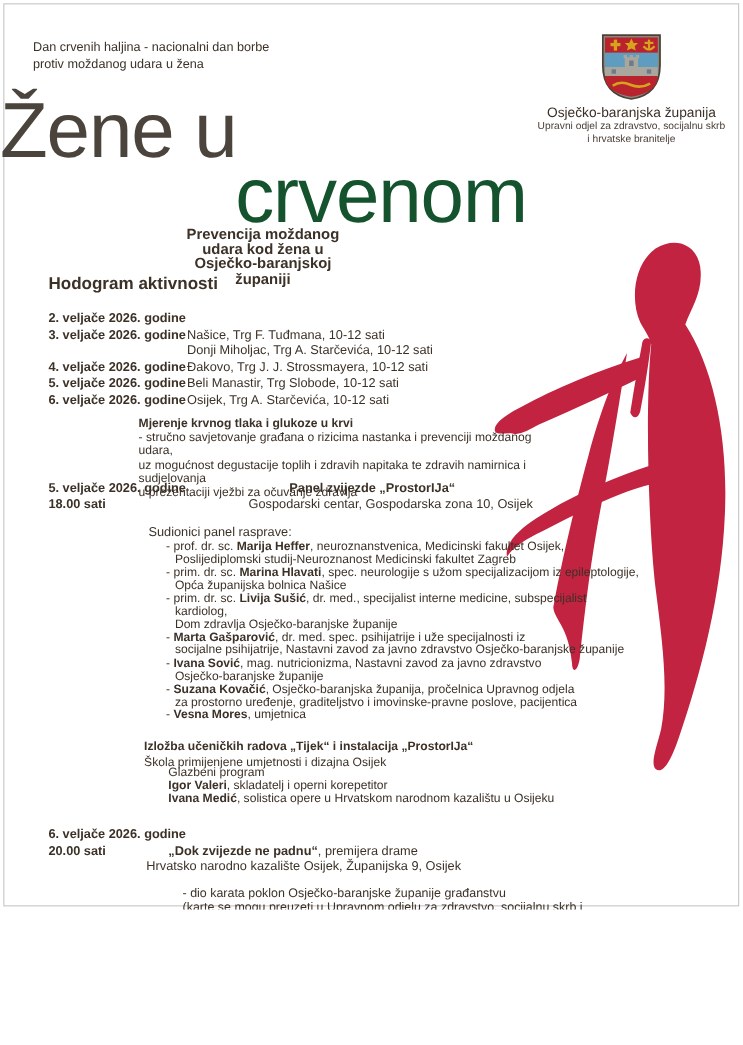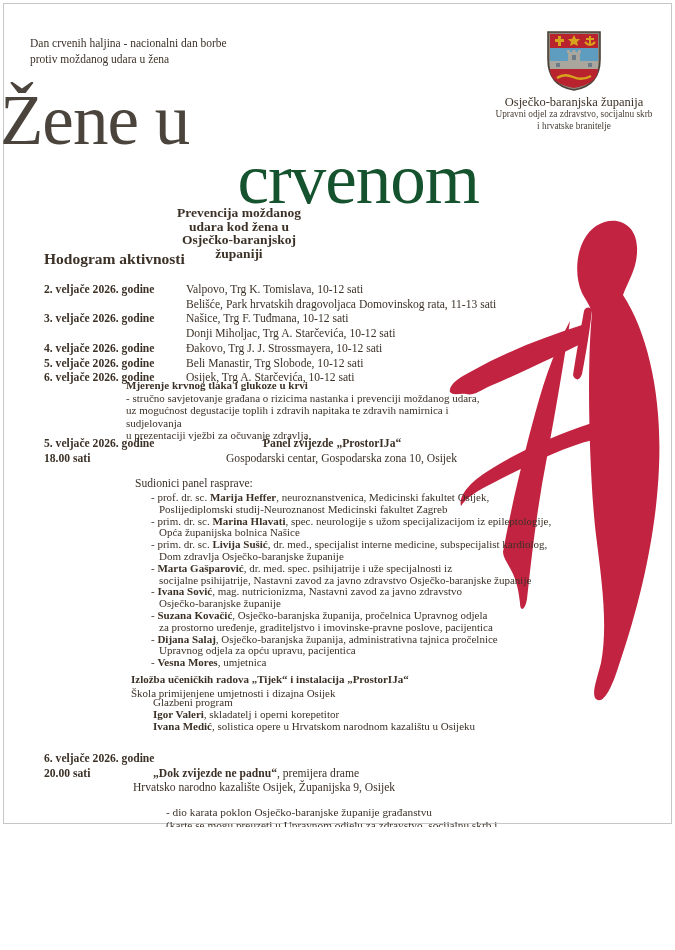--- a/index.html
+++ b/index.html
@@ -1,17 +1,17 @@
 <!DOCTYPE html>
 <html><head>
 <meta charset="utf-8">
 <style>
   html,body{margin:0;padding:0;background:#fff;}
   .page{position:relative;width:675px;height:827px;background:#ffffff;overflow:hidden;
-        font-family:Liberation Serif, serif;color:#3c3127;}
+        font-family:Liberation Sans, sans-serif;color:#3c3127;}
   .frame{position:absolute;inset:3px;border:1px solid #c6c6c6;pointer-events:none;}
   .abs{position:absolute;}
   .pre{white-space:pre-line;}
   b{font-weight:bold;}
 
   .note{left:30px;top:36px;font-size:11.5px;line-height:1.38;}
 
   .org{left:478px;top:31px;width:192px;text-align:center;}
   .crest{display:block;margin:0 auto 4px auto;}
   .org-name{font-size:12.5px;line-height:1.15;}
@@ -19,21 +19,21 @@
 
   .t1{left:0;top:84px;width:446px;text-align:left;font-size:71px;line-height:72px;
       color:#4b443c;letter-spacing:-1px;}
   .t2{left:0;top:143px;width:479px;text-align:right;font-size:71px;line-height:72px;
       color:#14532d;letter-spacing:-1px;}
   .subtitle{left:0;top:206px;width:478px;text-align:center;font-weight:bold;
             font-size:13.5px;line-height:13.5px;}
 
   .hodo-head{left:44px;top:250px;font-size:15.5px;font-weight:bold;}
   .schedule{left:44px;top:283px;font-size:11.6px;line-height:14.7px;}
-  .srow{display:grid;grid-template-columns:126px auto;gap:16px;}
+  .srow{display:grid;grid-template-columns:126px auto;}
   .sdate{font-weight:bold;}
 
   .activity{left:126px;top:379px;font-size:11px;line-height:12.6px;width:360px;}
   .activity .hd{font-weight:bold;}
 
   .panel-date{left:44px;top:437px;font-size:11.6px;font-weight:bold;}
   .panel-title{left:263px;top:437px;font-size:11.6px;font-weight:bold;}
   .panel-time{left:44px;top:452px;font-size:11.6px;font-weight:bold;}
   .panel-venue{left:226px;top:452px;font-size:11.6px;}
 
@@ -129,22 +129,20 @@
       <path d="M152 210 C114 222 76 240 48 258 C32 268 18 282 21 293 C26 285 38 277 53 270
                C88 252 123 234 153 227 C154 221 153 214 152 210 Z"></path>
     </g>
   </svg>
 
   <div class="abs hodo-head">Hodogram aktivnosti</div>
 
   <div class="abs schedule">
     <div class="srow">
       <span class="sdate">2. veljače 2026. godine</span>
-      <span class="pre">Valpovo, Trg K. Tomislava, 10-12 sati
-Belišće, Park hrvatskih dragovoljaca Domovinskog rata, 11-13 sati</span>
     </div>
     <div class="srow">
       <span class="sdate">3. veljače 2026. godine</span>
       <span class="pre">Našice, Trg F. Tuđmana, 10-12 sati
 Donji Miholjac, Trg A. Starčevića, 10-12 sati</span>
     </div>
     <div class="srow">
       <span class="sdate">4. veljače 2026. godine</span>
       <span class="pre">Đakovo, Trg J. J. Strossmayera, 10-12 sati</span>
     </div>
@@ -178,22 +176,20 @@
     <div class="pitem"><span>- prim. dr. sc. </span><b>Marina Hlavati</b><span class="pre">, spec. neurologije s užom specijalizacijom iz epileptologije,
 Opća županijska bolnica Našice</span></div>
     <div class="pitem"><span>- prim. dr. sc. </span><b>Livija Sušić</b><span class="pre">, dr. med., specijalist interne medicine, subspecijalist kardiolog,
 Dom zdravlja Osječko-baranjske županije</span></div>
     <div class="pitem"><span>- </span><b>Marta Gašparović</b><span class="pre">, dr. med. spec. psihijatrije i uže specijalnosti iz
 socijalne psihijatrije, Nastavni zavod za javno zdravstvo Osječko-baranjske županije</span></div>
     <div class="pitem"><span>- </span><b>Ivana Sović</b><span class="pre">, mag. nutricionizma, Nastavni zavod za javno zdravstvo
 Osječko-baranjske županije</span></div>
     <div class="pitem"><span>- </span><b>Suzana Kovačić</b><span class="pre">, Osječko-baranjska županija, pročelnica Upravnog odjela
 za prostorno  uređenje, graditeljstvo i imovinske-pravne poslove, pacijentica</span></div>
-    <div class="pitem"><span>- </span><b>Dijana Salaj</b><span class="pre">, Osječko-baranjska županija, administrativna tajnica pročelnice
-Upravnog odjela za opću upravu, pacijentica</span></div>
     <div class="pitem"><span>- </span><b>Vesna Mores</b><span class="pre">, umjetnica</span></div>
   </div>
 
   <div class="abs exhib">
     <div class="hd">Izložba učeničkih radova „Tijek“ i instalacija „ProstorIJa“</div>
     <div>Škola primijenjene umjetnosti i dizajna Osijek</div>
   </div>
 
   <div class="abs music">
     <div>Glazbeni program</div>

